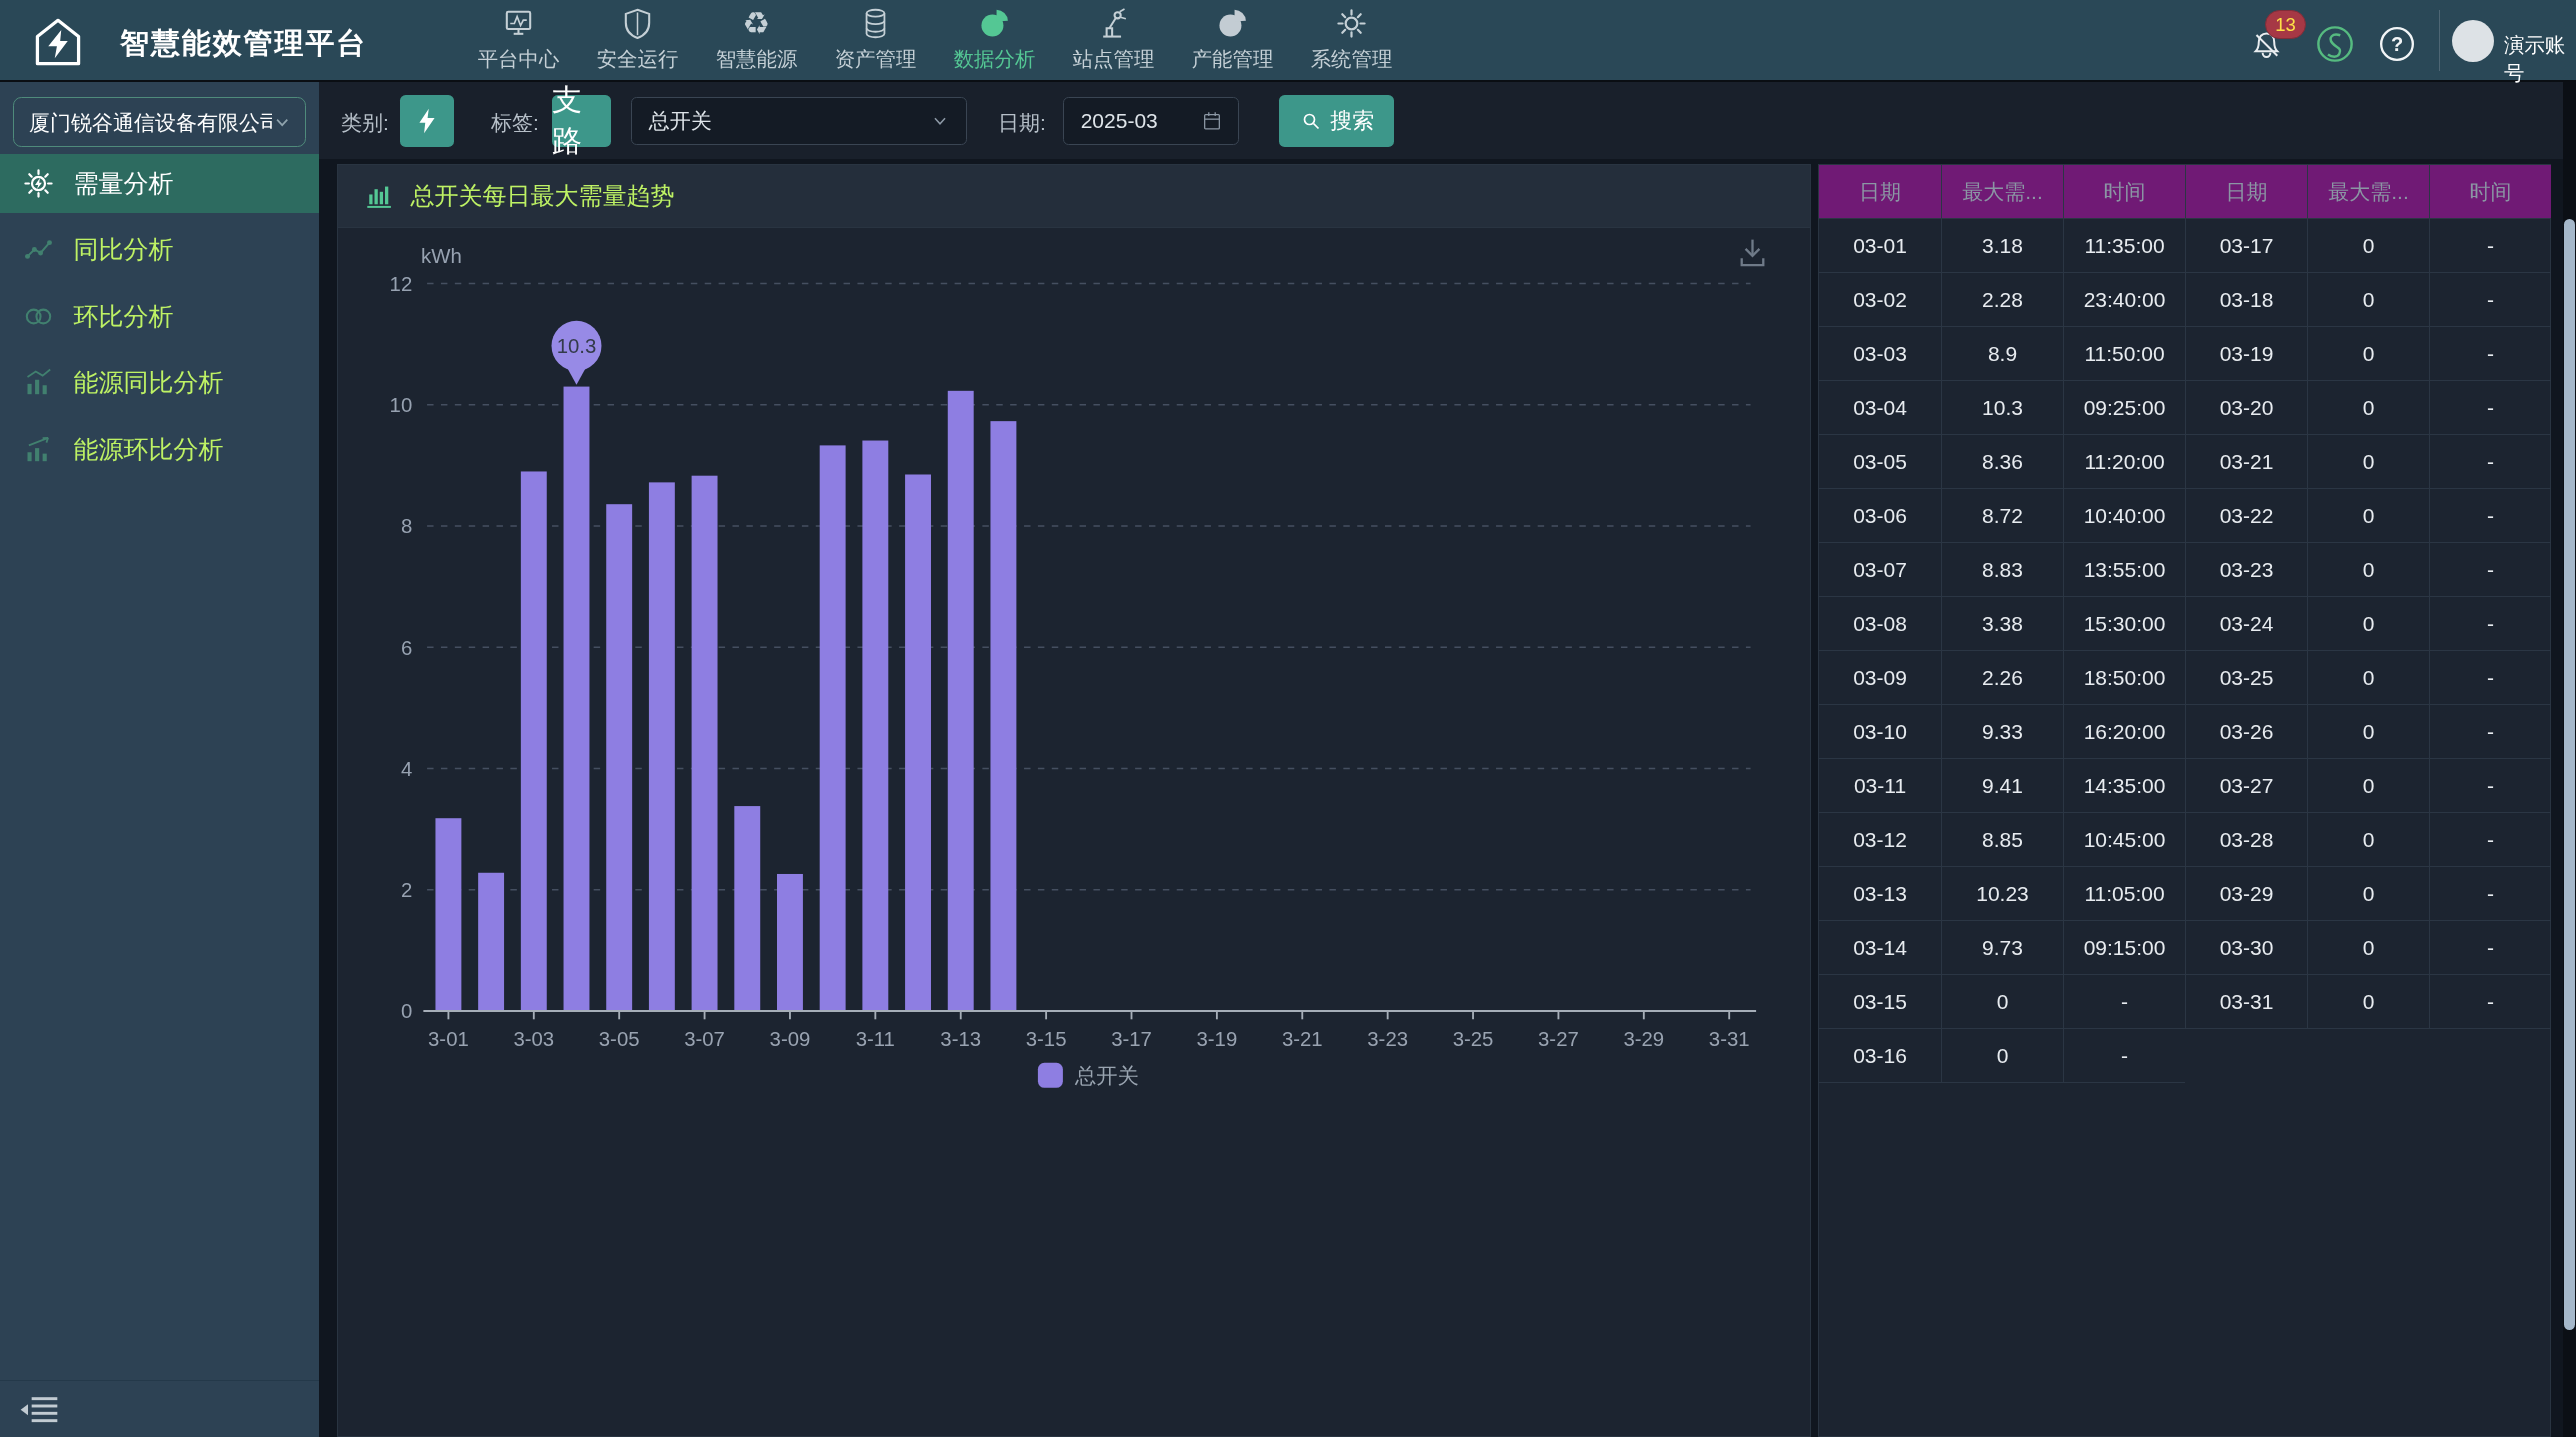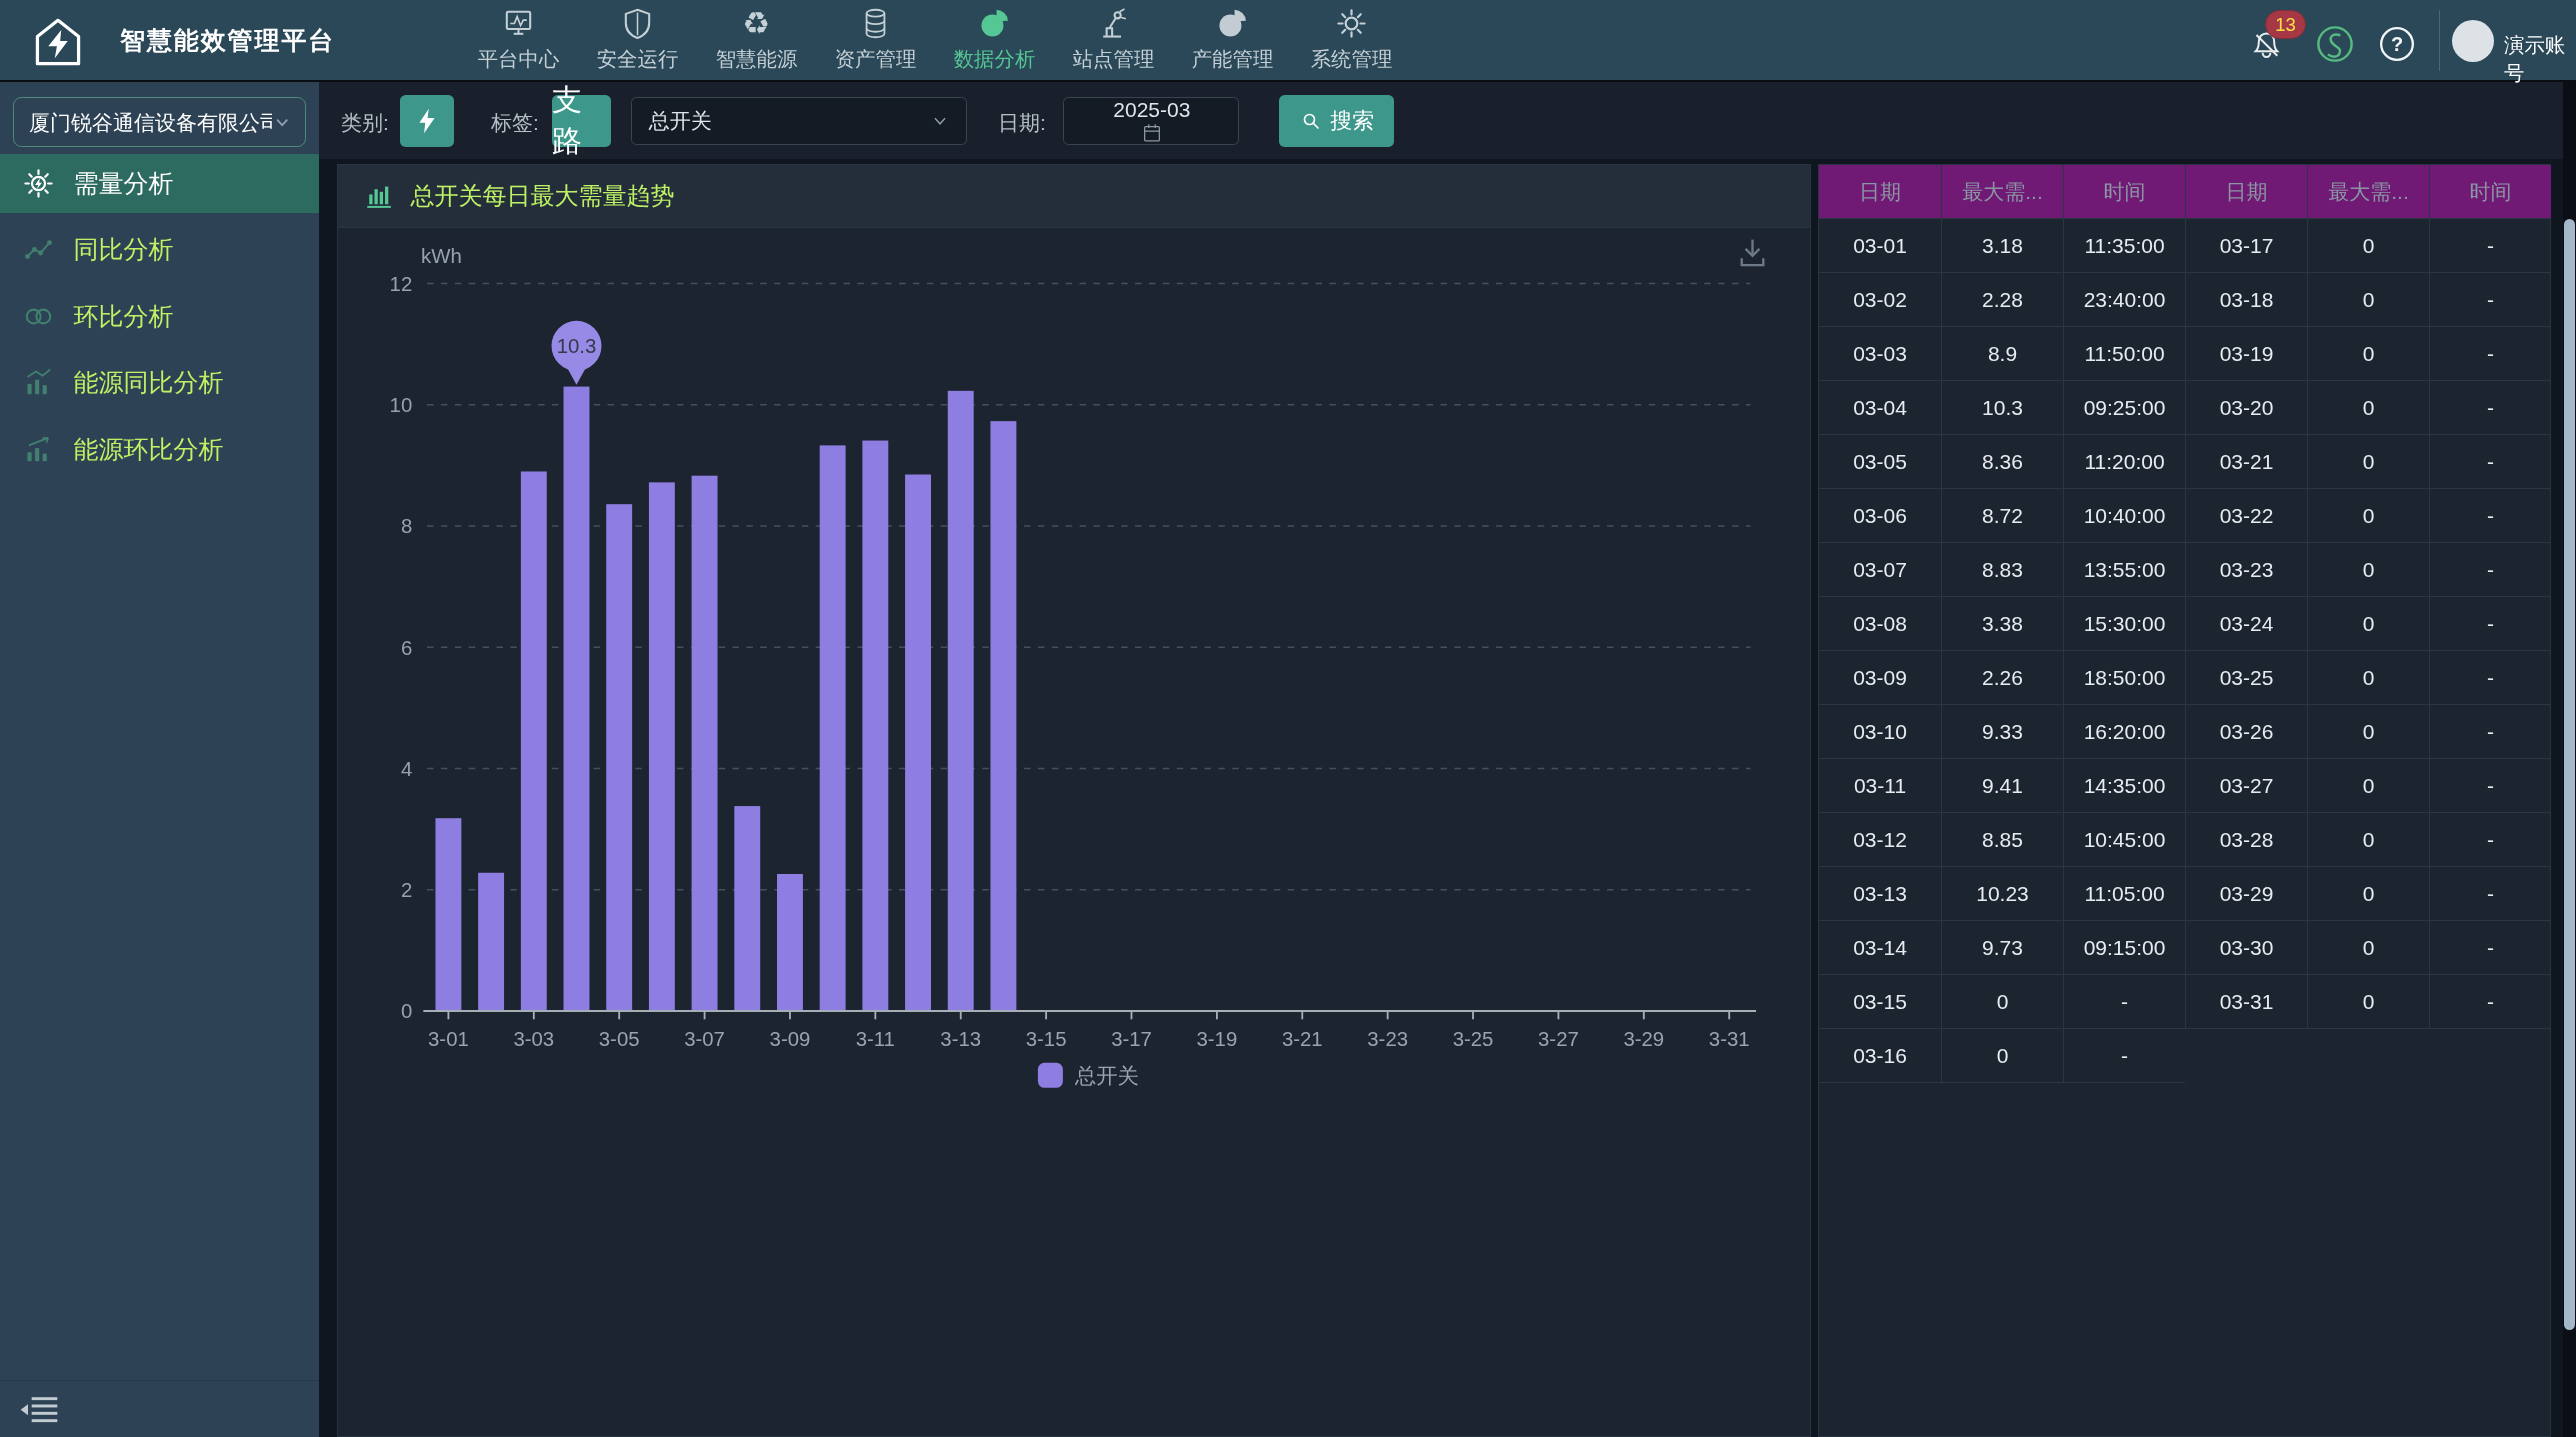--- a/index.html
+++ b/index.html
@@ -3,21 +3,21 @@
 <meta charset="utf-8">
 <style>
   * { margin:0; padding:0; box-sizing:border-box; }
   html,body { width:2576px; height:1437px; overflow:hidden; background:#10161f;
               font-family:"Liberation Sans","DejaVu Sans",sans-serif; }
 
   
   .topbar { position:absolute; left:0; top:0; width:2576px; height:82px;
             background:#2a4857; border-bottom:2.8px solid #0a0e13; z-index:5; }
   .logo { position:absolute; left:31.5px; top:15.7px; width:52px; height:52px; color:#fff; }
-  .app-title { position:absolute; left:120px; top:24px; font-size:25px; font-weight:bold;
+  .app-title { position:absolute; left:120px; top:24px; font-size:29px; font-weight:bold;
                color:#fff; letter-spacing:1.9px; }
   .nav { position:absolute; left:459px; top:0; height:80px; display:flex; }
   .nav-item { width:119px; height:80px; display:flex; flex-direction:column; align-items:center;
               justify-content:center; gap:4.6px; color:#c5d0d6; cursor:pointer; }
   .nav-item .nicon { width:33px; height:33px; display:flex; align-items:center; justify-content:center; }
   .nav-item .nicon svg { width:33px; height:33px; }
   .nav-item .uicon { font-size:31px; line-height:33px; }
   .nav-label { font-size:20.4px; }
   .nav-item.active { color:#54c794; }
   .bell { position:absolute; left:2248px; top:25px; width:37px; height:37px; color:#e9edf0; z-index:1; }
@@ -56,21 +56,21 @@
   .f-label { position:absolute; top:109px; font-size:21px; color:#b6bfc8; }
   .btn-teal { position:absolute; top:95px; background:#3d978a; border-radius:5.6px; color:#fff;
               display:flex; align-items:center; justify-content:center; cursor:pointer; }
   .btn-bolt { left:400px; width:54px; height:52px; }
   .btn-bolt svg { width:28px; height:28px; }
   .btn-tag { left:552px; width:59px; height:52px; font-size:30px; }
   .inputbox { position:absolute; top:97px; height:48px; background:#141b25; border:0.9px solid #3a4553;
               border-radius:5.6px; display:flex; align-items:center; justify-content:space-between;
               padding:0 15px 0 16.7px; color:#dfe5ea; font-size:21px; cursor:pointer; }
   .select-branch { left:631px; width:336px; }
-  .date-input { left:1063px; width:176px;flex-direction:column; }
+  .date-input { left:1063px; width:176px; }
   .inputbox .in-icon { width:22px; height:22px; color:#8c98a5; flex:none; }
   .btn-search { left:1279px; width:115px; height:52px; font-size:22px; gap:7.4px; }
   .btn-search svg { width:24px; height:24px; }
 
   
   .chart-panel { position:absolute; left:337px; top:164px; width:1474px; height:1273px;
                  background:#1c2430; border:0.9px solid #293441; }
   .chart-header { height:63px; background:#242e3b; border-bottom:0.9px solid #293441;
                   display:flex; align-items:center; }
   .chart-title-icon { width:31.5px; height:31.5px; margin-left:26px; flex:none; }

